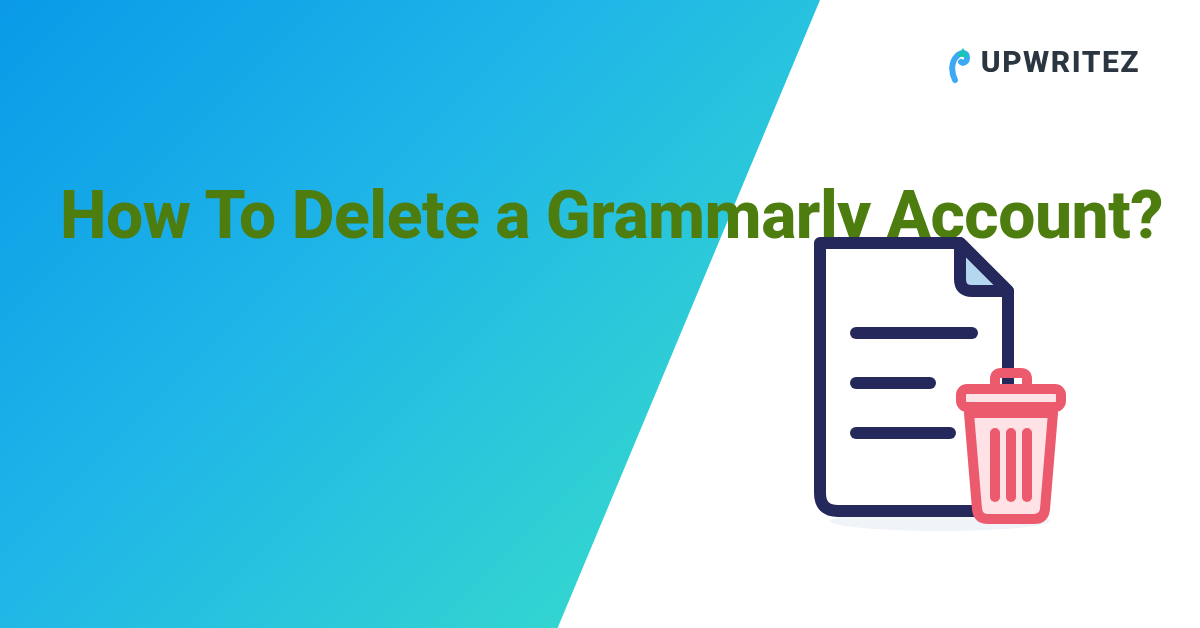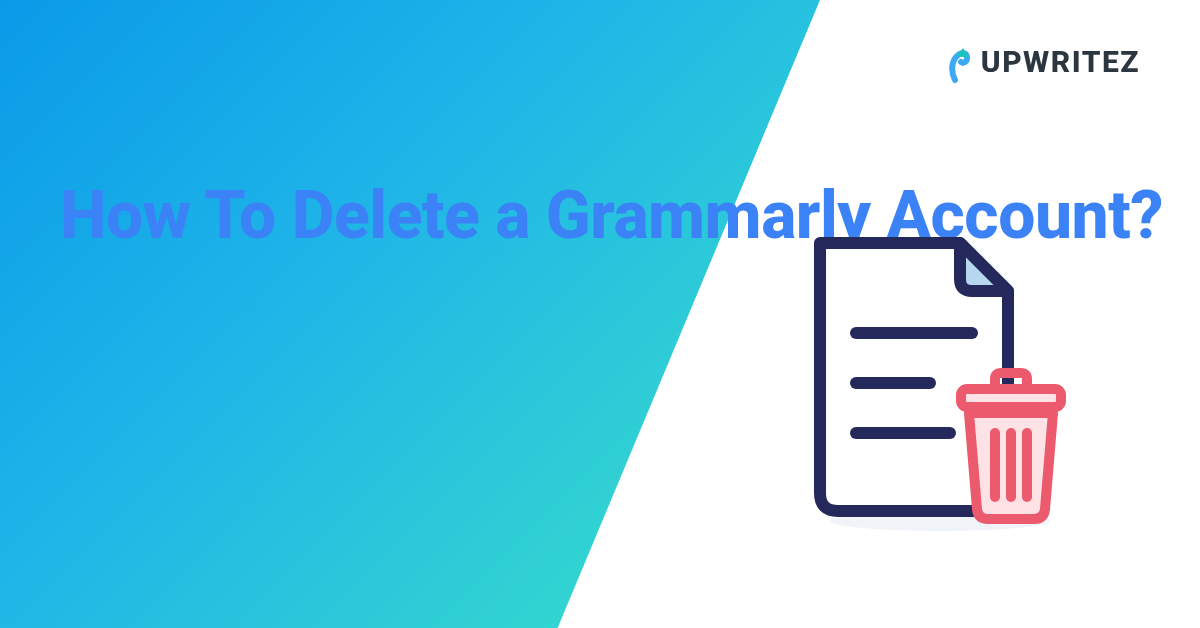--- a/index.html
+++ b/index.html
@@ -17,21 +17,21 @@
     top: 0;
     width: 820px;
     height: 628px;
     background: linear-gradient(135deg, #0a9ae8 0%, #1fb5e8 40%, #3be2c7 100%);
     clip-path: polygon(0 0, 100% 0, 68% 100%, 0 100%);
   }
   .title {
     position: absolute;
     left: 60px;
     top: 175px;
-    color: #3b82f6;
+    color: #4d7c0f;
     font-size: 66px;
     font-weight: 800;
     line-height: 1.23;
     letter-spacing: -0.5px;
   }
   .brand {
     position: absolute;
     top: 44px;
     right: 60px;
     display: flex;

